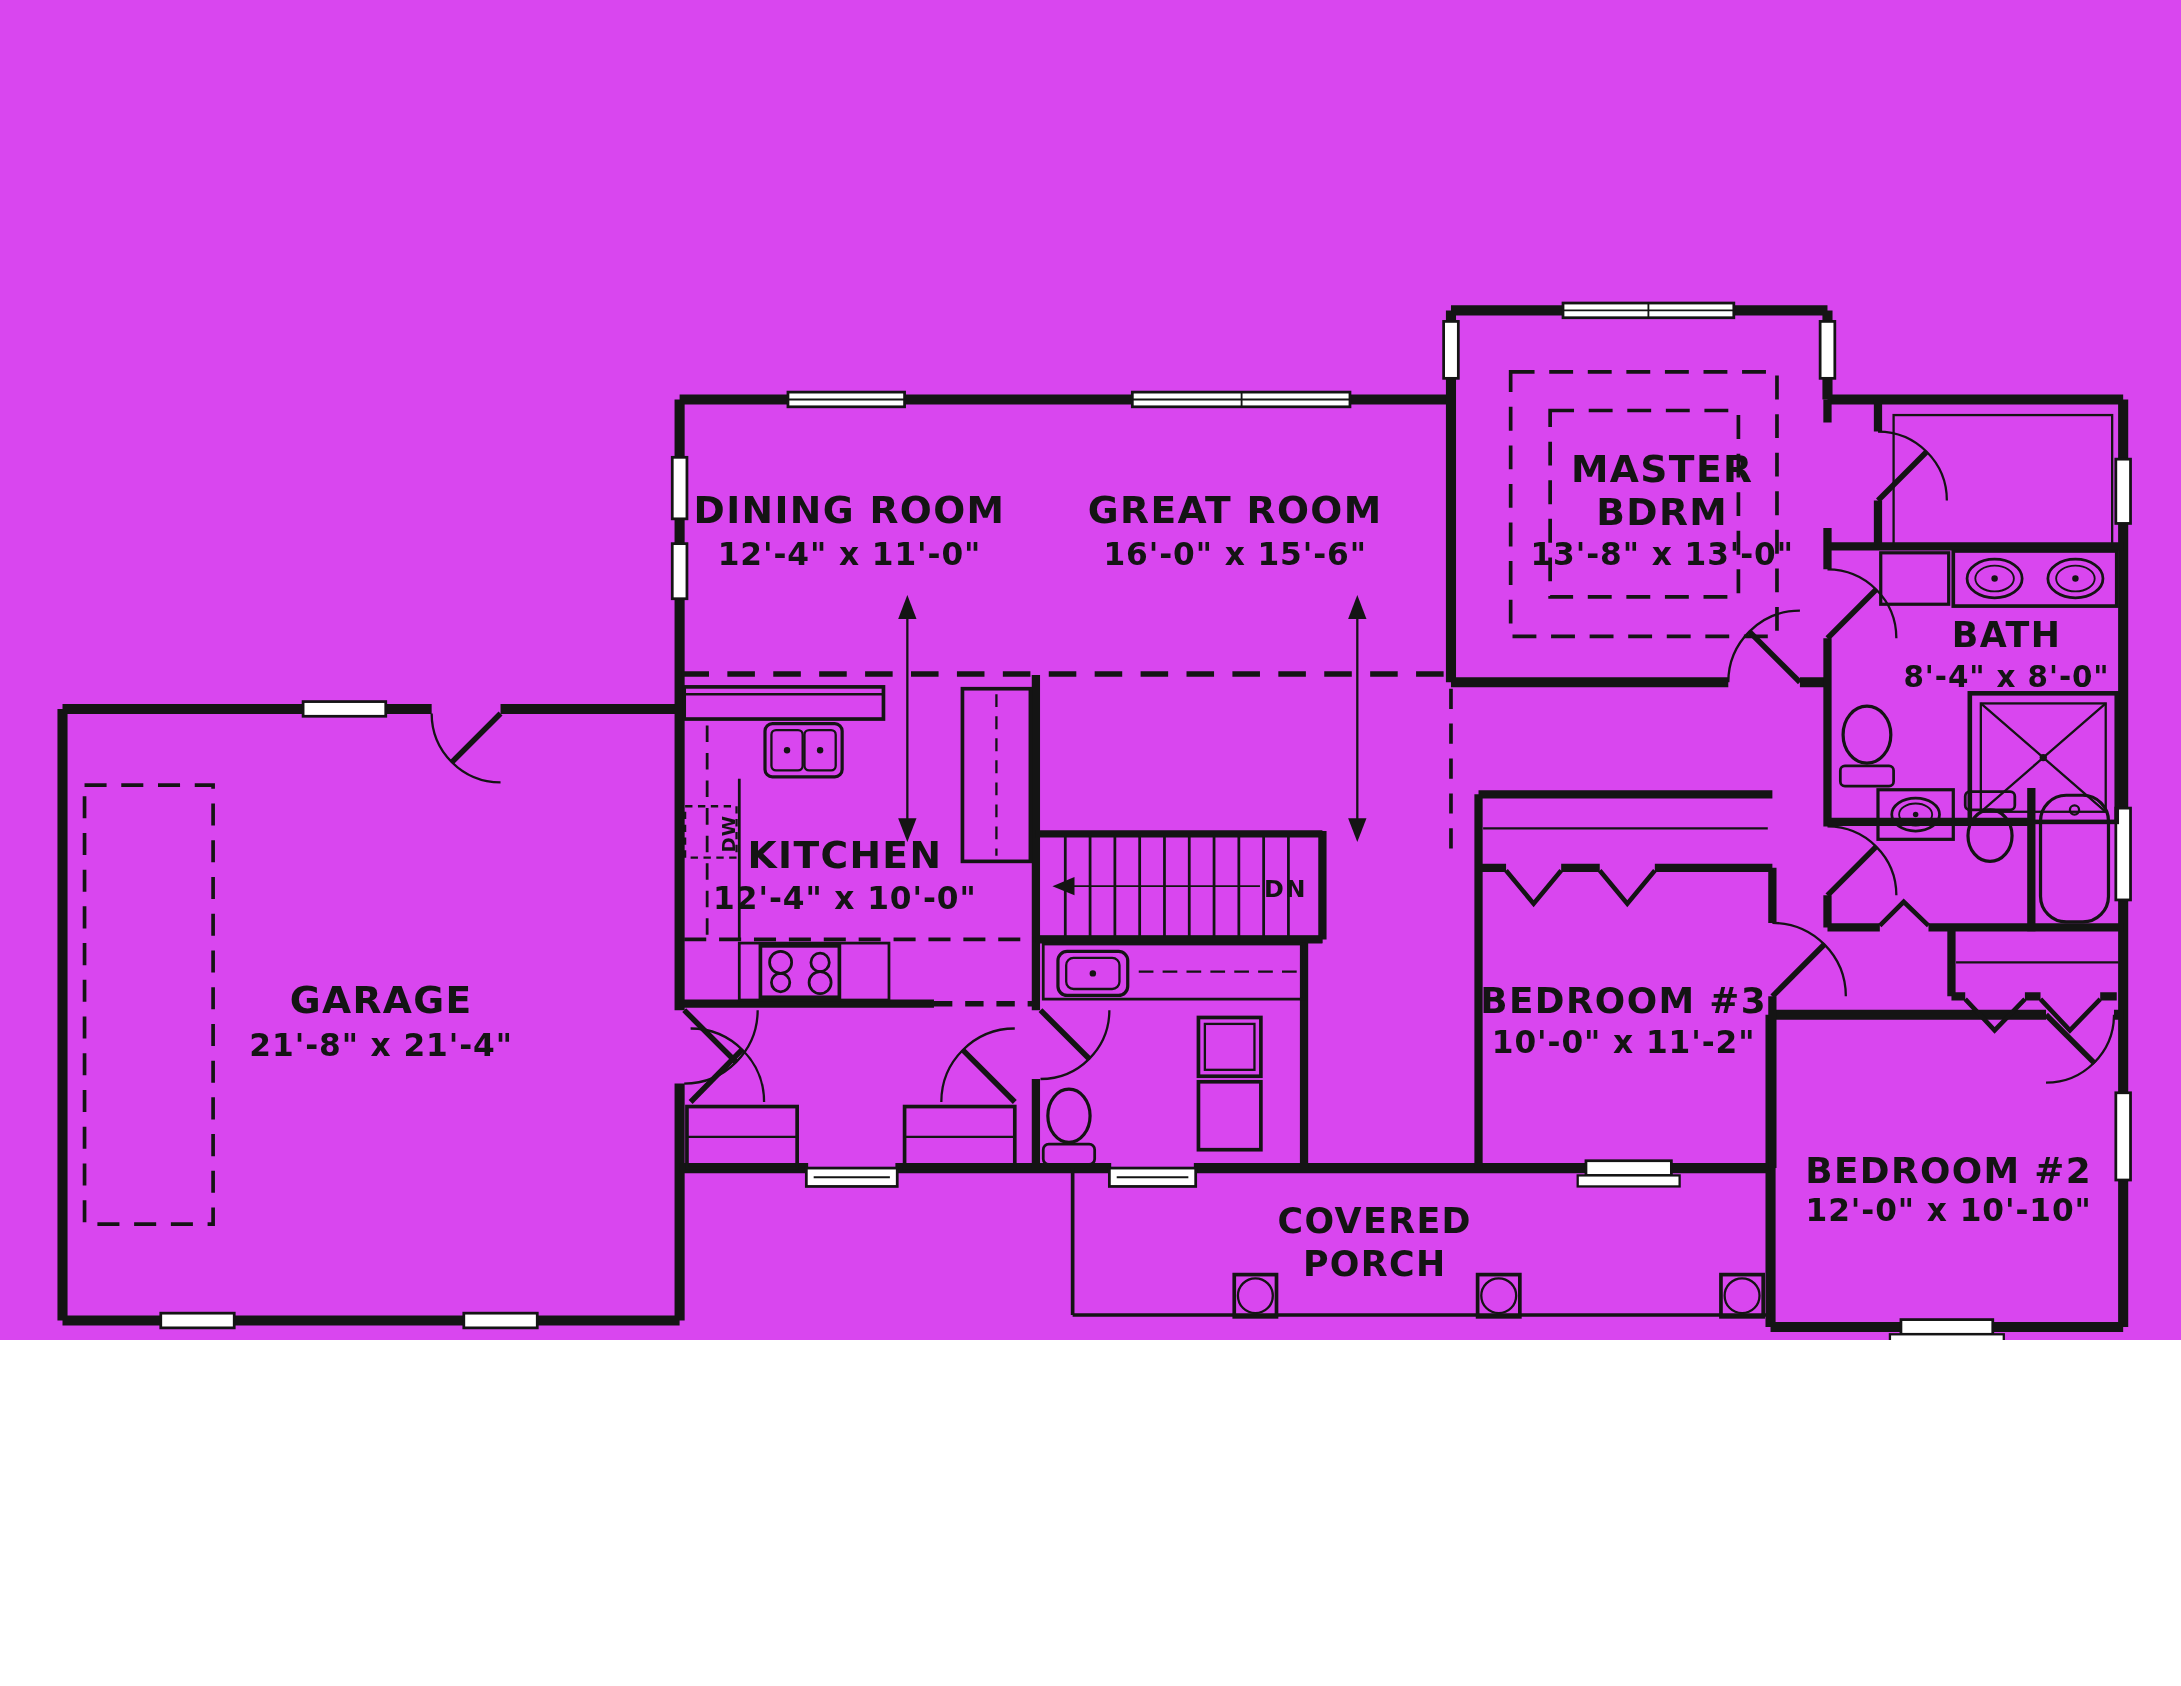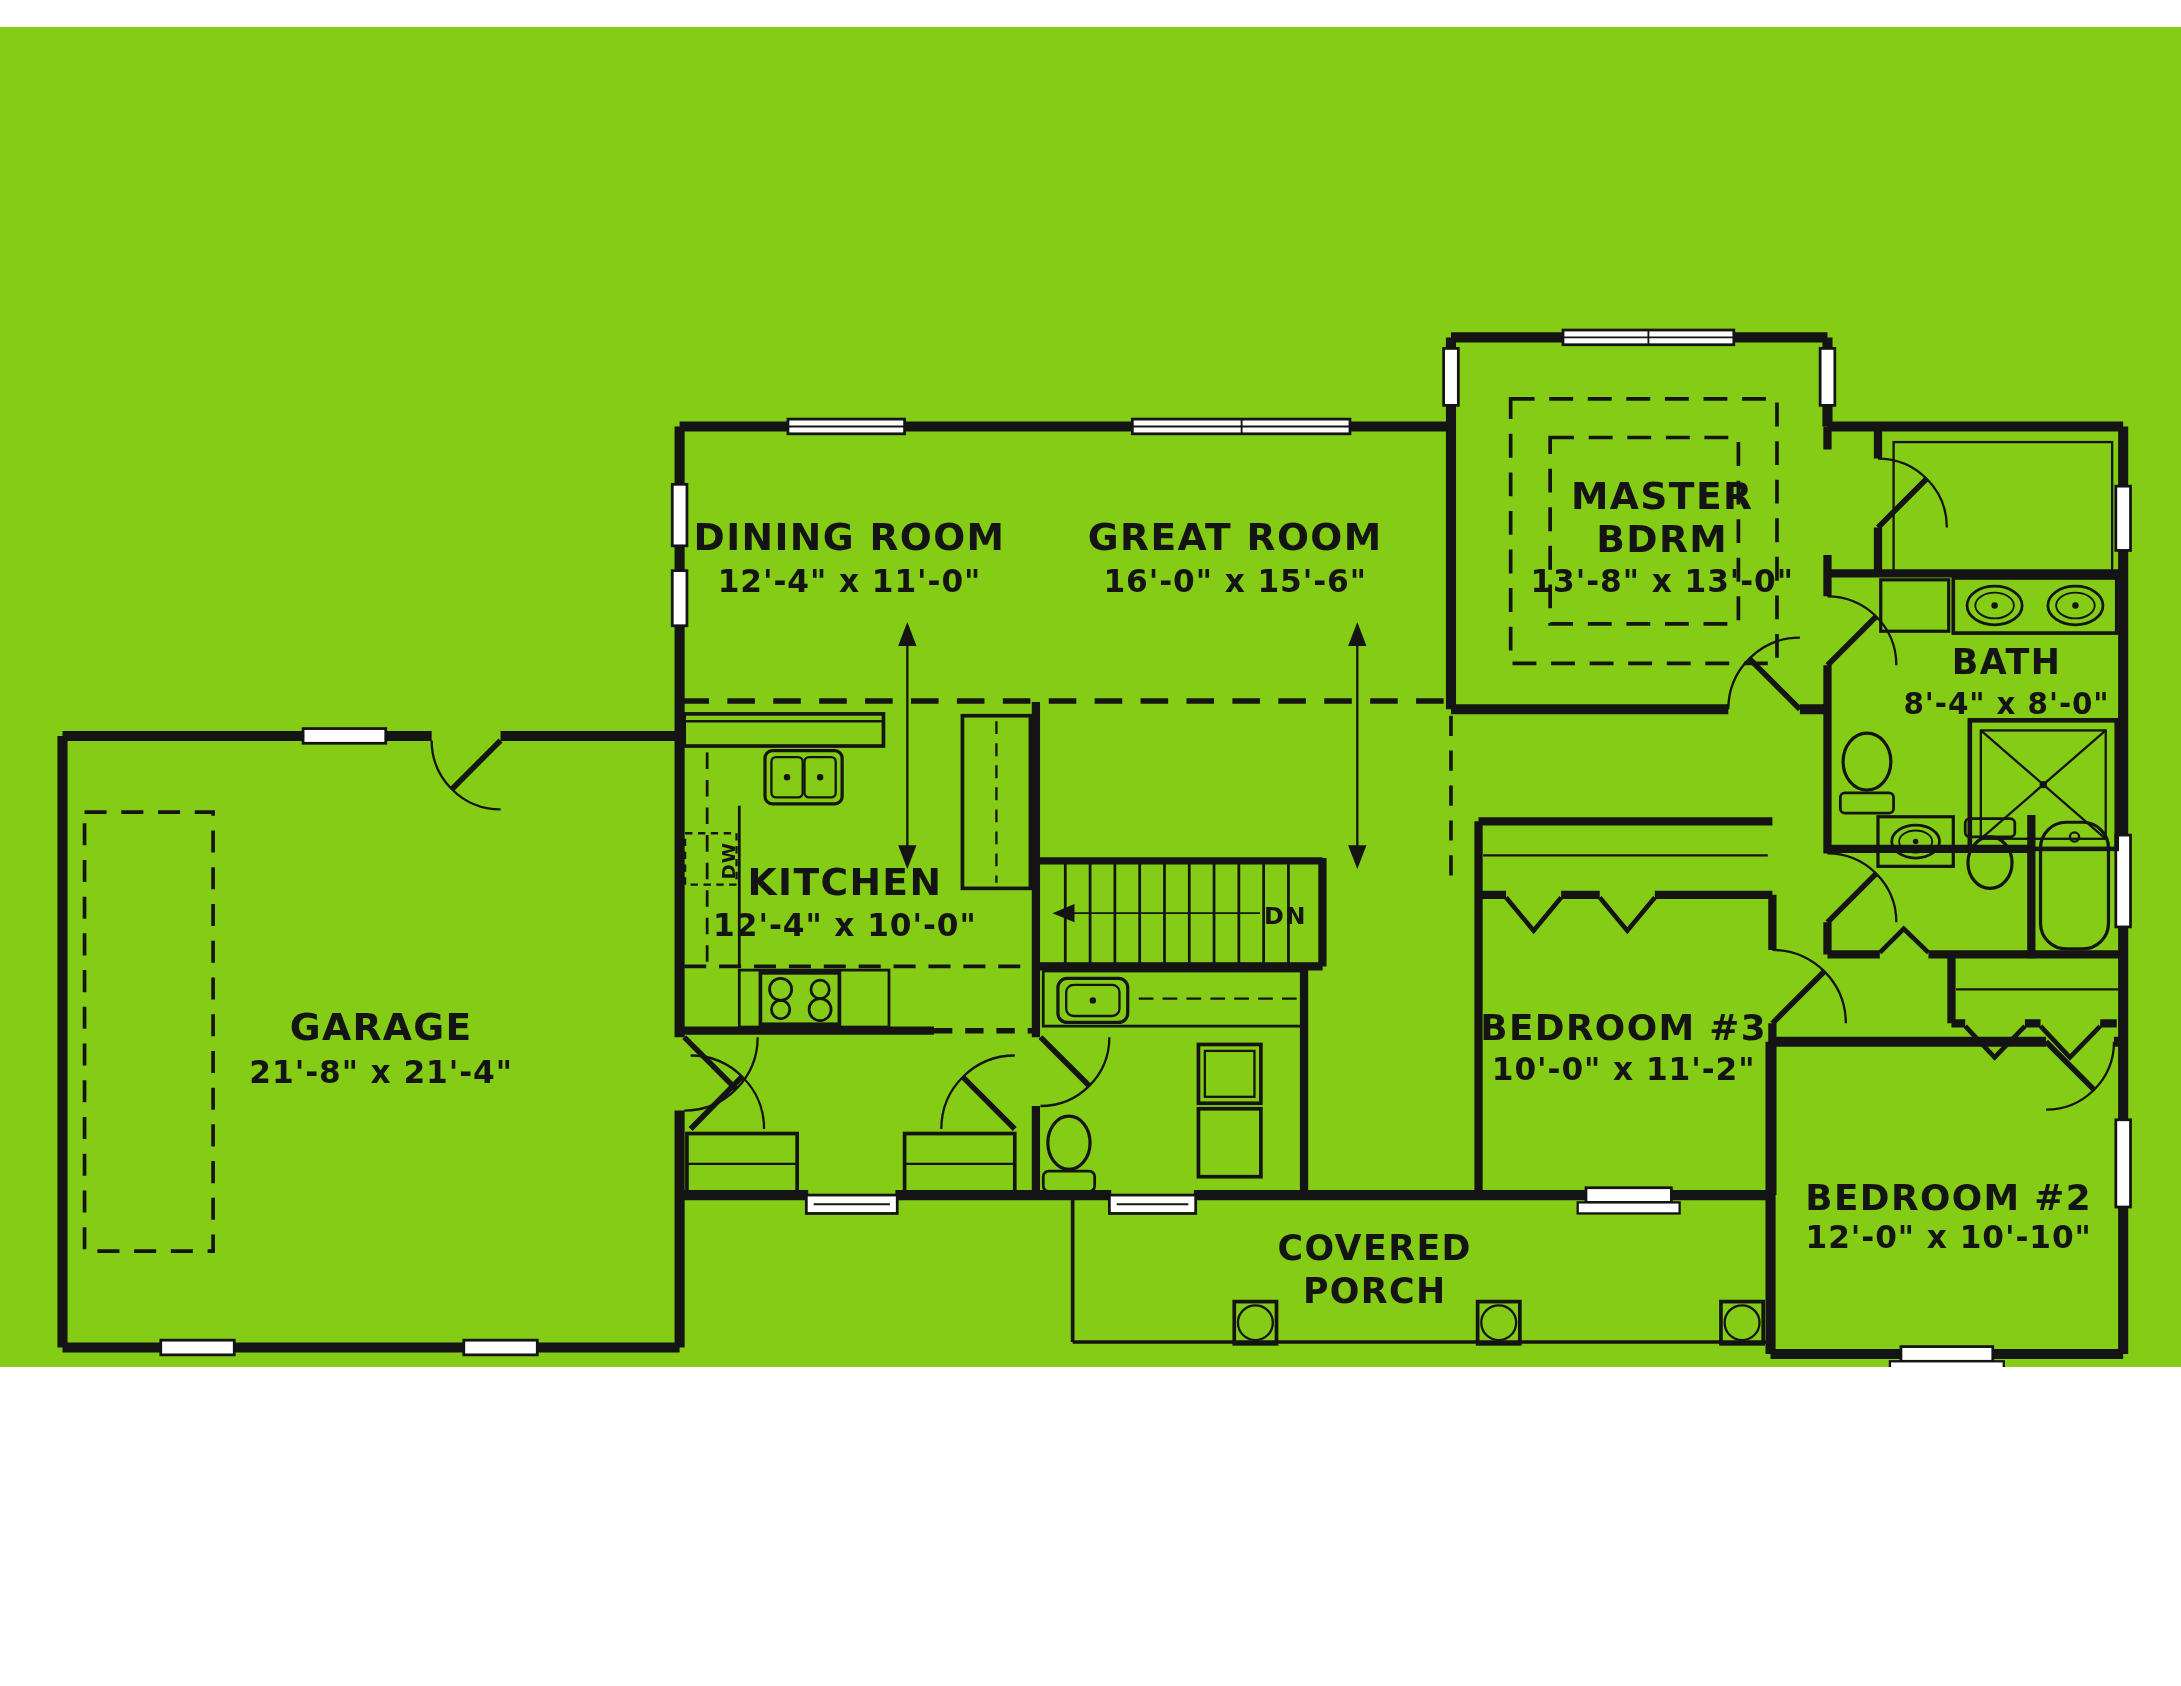--- a/index.html
+++ b/index.html
@@ -1,16 +1,16 @@
 <!DOCTYPE html>
 <html style="font-size:14.7px"><head>
 <meta charset="utf-8">
 <style>
   html,body{margin:0;padding:0;background:#ffffff;}
-  .plan-wrap{width:2182px;height:1340px;position:relative;background:#84cc16;overflow:hidden;margin-top:27px;}
+  .plan-wrap{width:2182px;height:1340px;position:relative;background:#d946ef;overflow:hidden;}
   svg{display:block;}
   text{font-family:"DejaVu Sans","Liberation Sans",sans-serif;font-weight:700;fill:#141414;}
   .room-name{font-size:41px;letter-spacing:1.5px;}
   .room-dims{font-size:34px;letter-spacing:1px;}
   .small-note{font-size:26px;letter-spacing:2px;}
   .tiny-note{font-size:20px;letter-spacing:1px;}
 </style>
 </head>
 <body>
 

